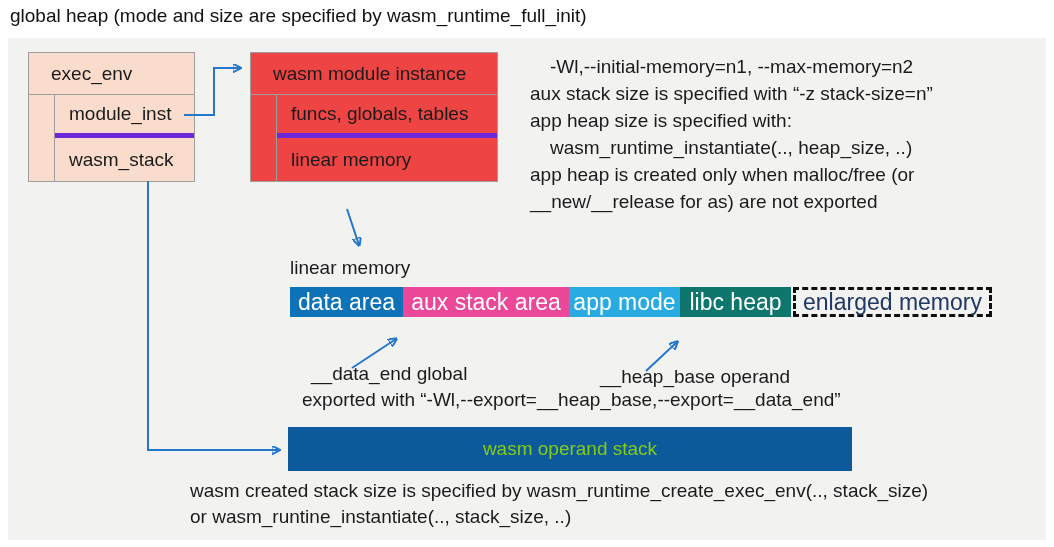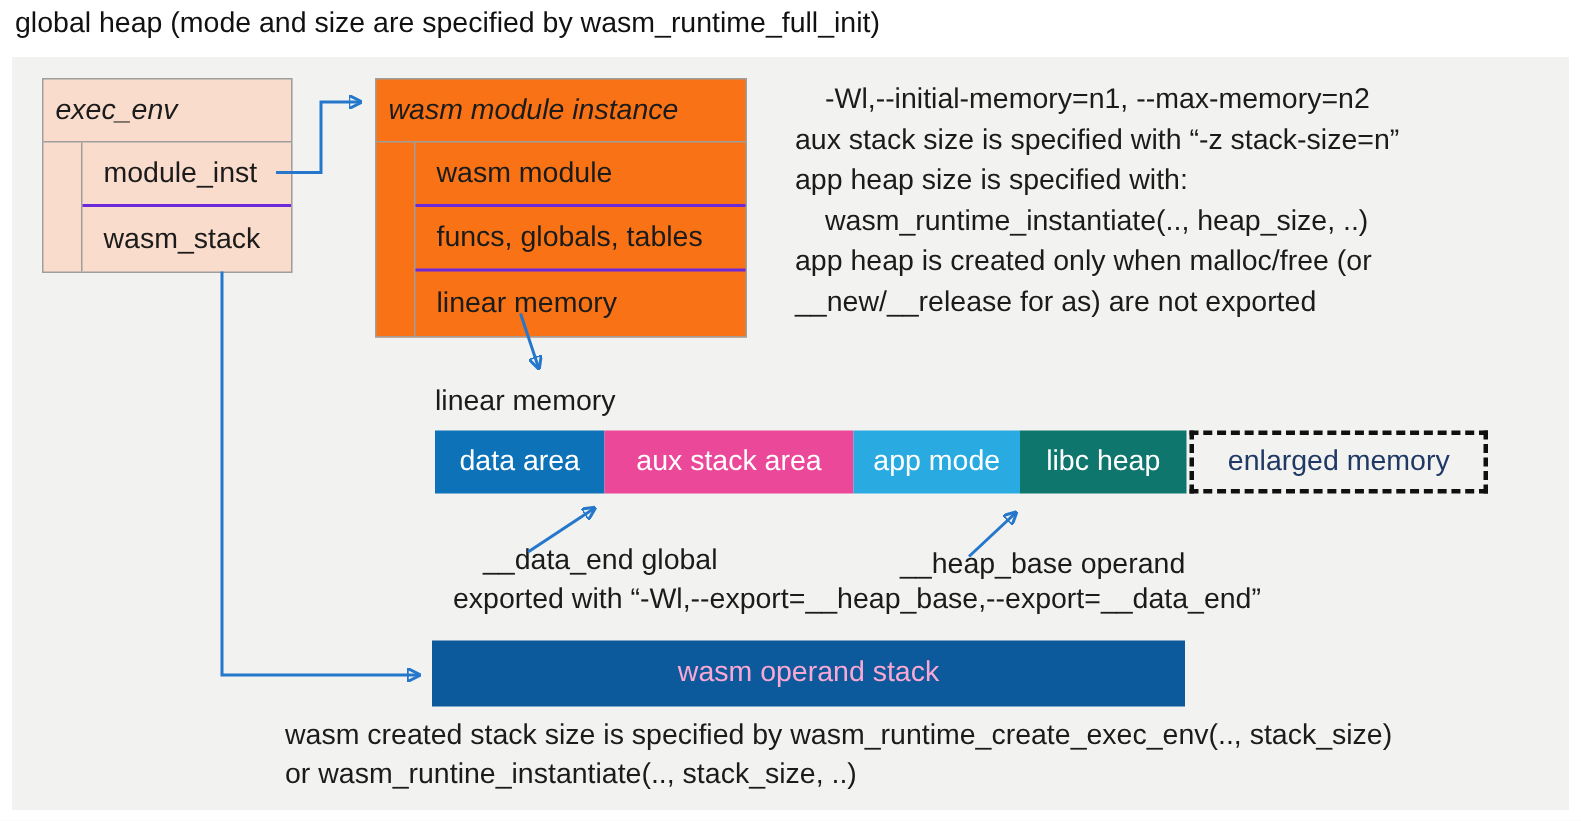--- a/index.html
+++ b/index.html
@@ -22,66 +22,66 @@
     background:#f2f2f1;
   }
 
   
   .struct-box {
     position:absolute;
     border:1px solid #9e9e9e;
     font-size:19px;
   }
   .box-exec { left:28px; top:52px; width:167px; background:#fadccc; }
-  .box-inst { left:250px; top:52px; width:248px; background:#f97316;text-align:right; }
+  .box-inst { left:250px; top:52px; width:248px; background:#ef4444;text-align:right; }
   .box-header {
     height:42px; display:flex; align-items:center;
-    padding-left:8px; border-bottom:1px solid #9e9e9e;font-style:italic;
+    padding-left:22px; border-bottom:1px solid #9e9e9e;
   }
   .box-body { display:flex; align-items:stretch; }
   .box-gutter { width:26px; border-right:1px solid #9e9e9e; }
   .box-rows { flex:1; }
   .box-row {
     height:43px; display:flex; align-items:center;
-    padding-left:14px; border-bottom:2px solid #6d28d9;
+    padding-left:14px; border-bottom:5px solid #6d28d9;
   }
   .box-row:last-child { border-bottom:none; }
 
   
   .notes-top {
     position:absolute; left:530px; top:53px;
     font-size:19px; line-height:27px; white-space:nowrap;
   }
   .notes-top .indent { padding-left:20px; }
 
   
   .lm-label { position:absolute; left:290px; top:257px; font-size:19px; }
   .lm-seg {
-    position:absolute; top:287px; height:42px;
+    position:absolute; top:287px; height:30px;
     display:flex; align-items:center; justify-content:center;
-    color:#ffffff; font-size:19px; white-space:nowrap;
+    color:#ffffff; font-size:23px; white-space:nowrap;
   }
   .seg-data  { left:290px; width:113px; background:#0d72b7; }
   .seg-aux   { left:403px; width:166px; background:#ec4899; }
   .seg-heap  { left:569px; width:111px; background:#29abe2; }
   .seg-libc  { left:680px; width:111px; background:#0f766e; }
   .seg-enlarged {
     left:793px; width:199px; background:transparent;
     border:3px dashed #101010; color:#1f3864;
   }
 
   .ann { position:absolute; font-size:19px; white-space:nowrap; }
-  .ann-dataend  { left:322px; top:363px; }
+  .ann-dataend  { left:311px; top:363px; }
   .ann-heapbase { left:600px; top:366px; }
   .ann-exported { left:302px; top:389px; }
 
   
   .operand-bar {
-    position:absolute; left:288px; top:427px; width:502px; height:44px;
-    background:#0c599c; color:#f9a8d4; font-size:19px;
+    position:absolute; left:288px; top:427px; width:564px; height:44px;
+    background:#0c599c; color:#84cc16; font-size:19px;
     display:flex; align-items:center; justify-content:center;
   }
 
   .notes-bottom {
     position:absolute; left:190px; top:478px;
     font-size:19px; line-height:26px; white-space:nowrap;
   }
 
   svg.connectors {
     position:absolute; left:0; top:0; width:1054px; height:547px;
@@ -109,21 +109,20 @@
         <div class="box-row">wasm_stack</div>
       </div>
     </div>
   </div>
 
   <div class="struct-box box-inst">
     <div class="box-header">wasm module instance</div>
     <div class="box-body">
       <div class="box-gutter"></div>
       <div class="box-rows">
-        <div class="box-row">wasm module</div>
         <div class="box-row">funcs, globals, tables</div>
         <div class="box-row">linear memory</div>
       </div>
     </div>
   </div>
 
   <div class="notes-top">
     <div class="indent">-Wl,--initial-memory=n1, --max-memory=n2</div>
     <div>aux stack size is specified with “-z stack-size=n”</div>
     <div>app heap size is specified with:</div>

